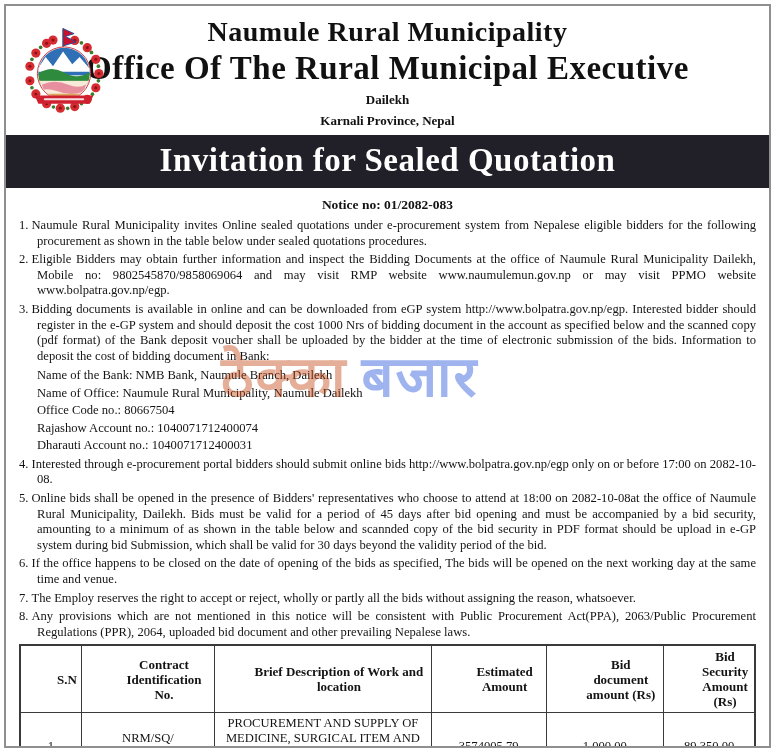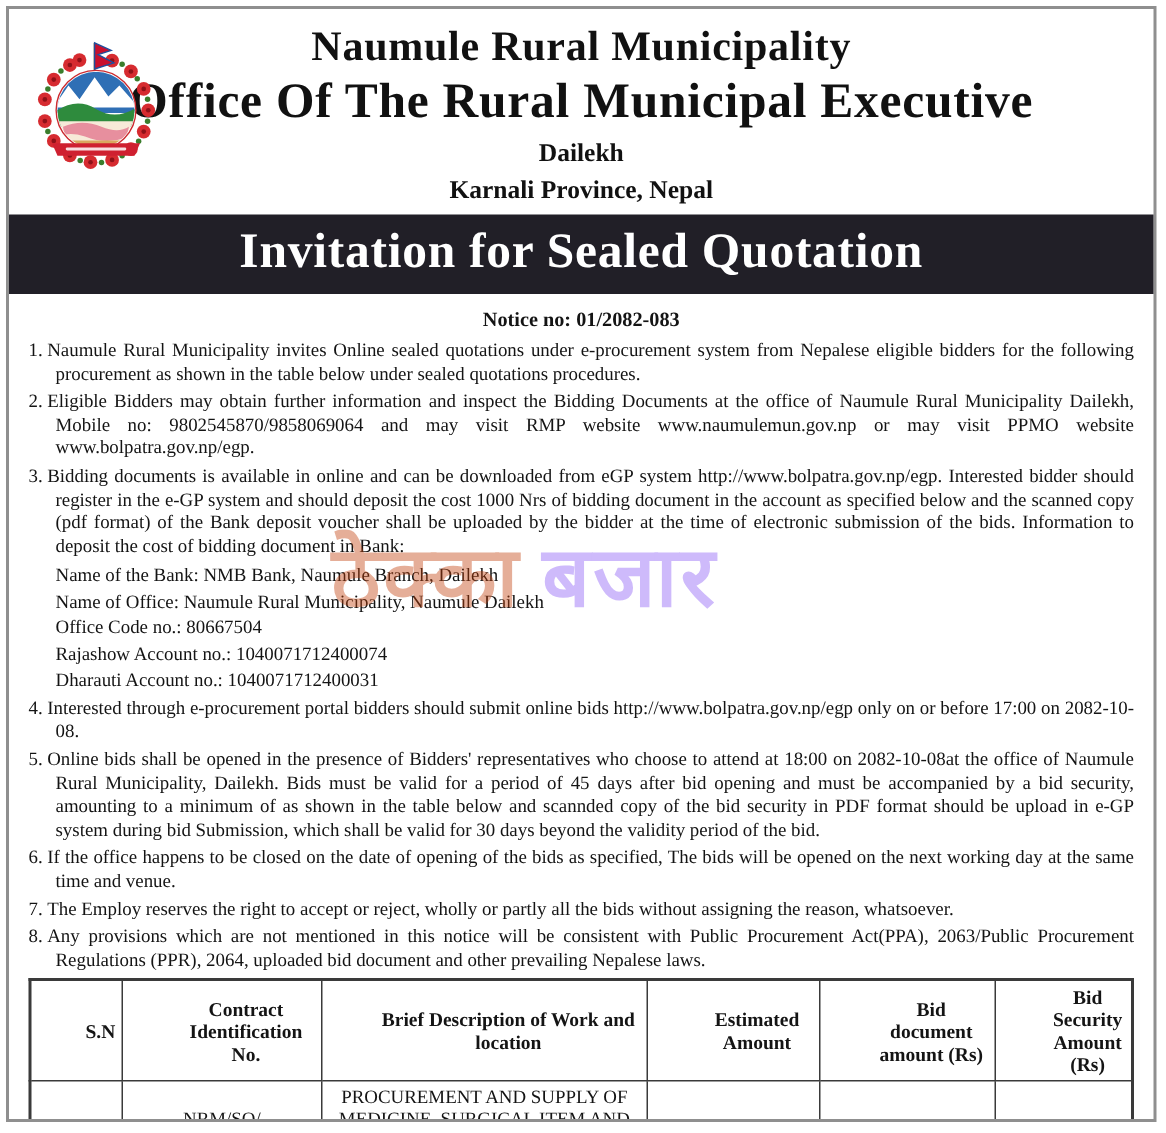--- a/index.html
+++ b/index.html
@@ -24,21 +24,21 @@
     text-align:center;
     padding:10px 10px 6px 10px;
     border-radius:26px;
   }
   .emblem {
     position:absolute; left:14px; top:16px;
     width:88px; height:92px;
   }
   .title-main { font-size:28px; font-weight:bold; letter-spacing:0.5px; color:#111; }
   .title-office { font-size:33px; font-weight:bold; letter-spacing:0.5px; color:#111; margin-top:2px; }
-  .title-sub { font-size:17px; font-weight:bold; margin-top:5px; color:#111; }
+  .title-sub { font-size:13px; font-weight:bold; margin-top:5px; color:#111; }
   
   .banner {
     background:#211f27;
     color:#ffffff;
     text-align:center;
     font-size:33px;
     font-weight:bold;
     padding:7px 0 9px 0;
     letter-spacing:0.5px;
   }
@@ -65,21 +65,21 @@
   .bank-line { font-size:12.6px; line-height:16.5px; margin:1px 0; }
   
   .watermark {
     position:absolute; left:215px; top:148px;
     font-size:56px; font-weight:bold;
     font-family:"DejaVu Sans", sans-serif;
     opacity:0.42; white-space:nowrap;
     pointer-events:none; letter-spacing:2px;
   }
   .wm-1 { color:#c2410c; }
-  .wm-2 { color:#8b5cf6; padding-left:14px; }
+  .wm-2 { color:#1d4ed8; padding-left:14px; }
   
   .quote-table {
     width:100%;
     border-collapse:collapse;
     border:2px solid #3a3a3a;
     margin-top:4px;
   }
   .quote-table th, .quote-table td {
     border:1px solid #3a3a3a;
     text-align:center;

